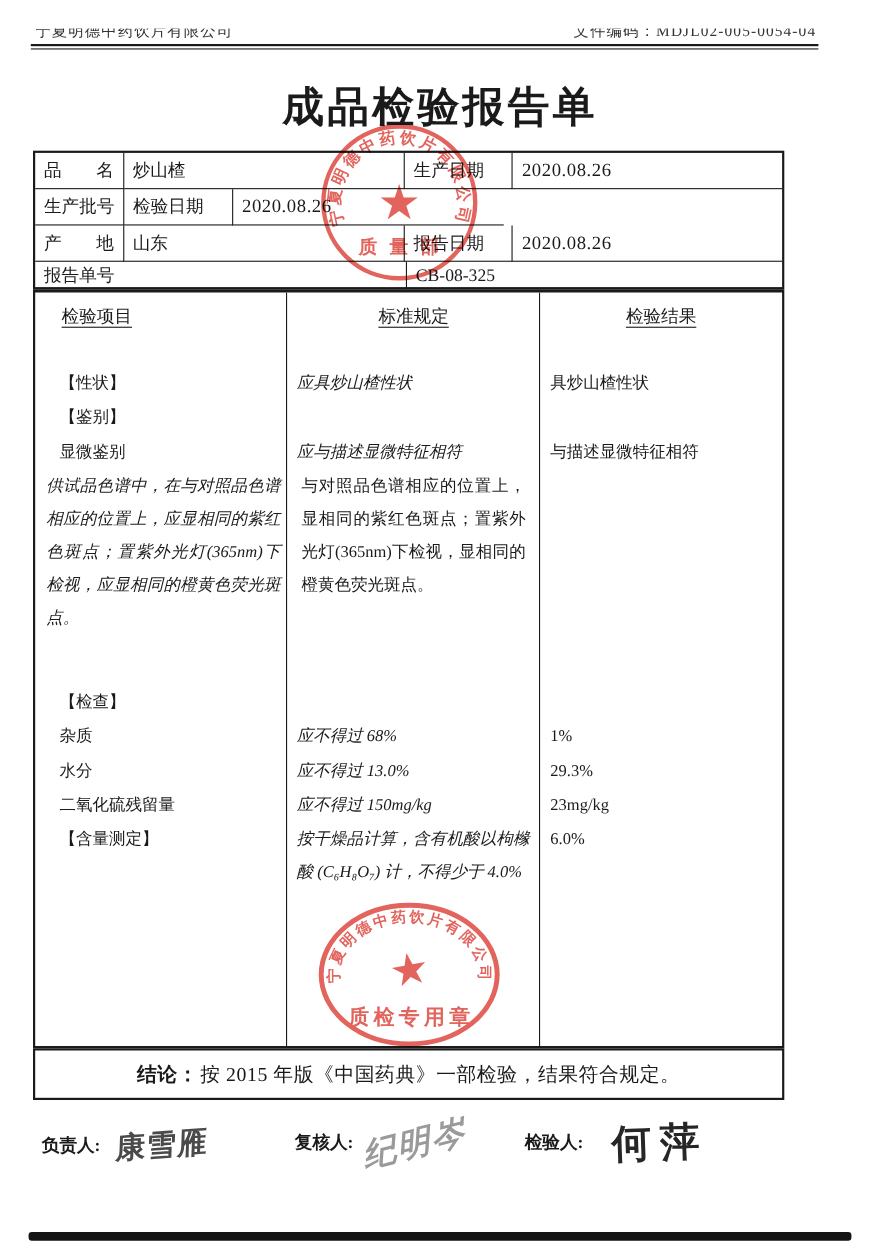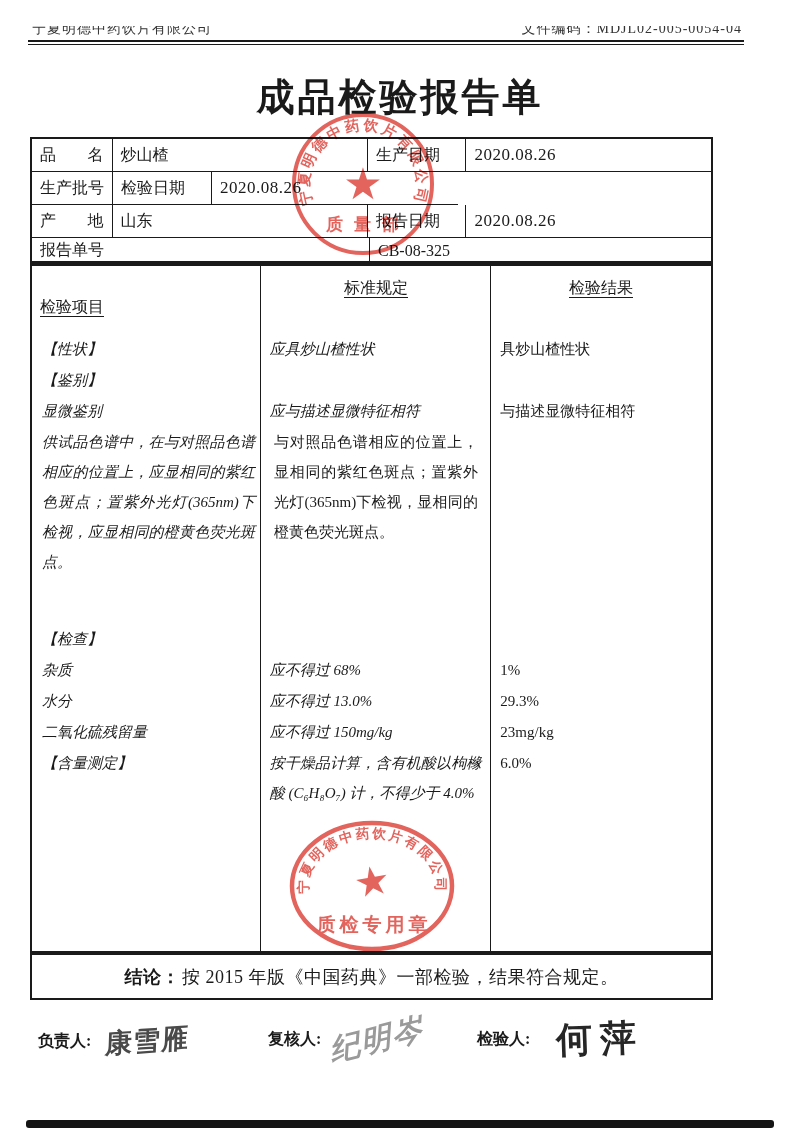--- a/index.html
+++ b/index.html
@@ -34,28 +34,28 @@
   .spread span{display:block;width:100%;text-align:justify;text-align-last:justify;}
   .datev{font-size:17px;letter-spacing:.5px;}
 
   
   .spec-table{position:absolute;left:30px;top:263px;width:683px;height:690px;
               border:2px solid #1a1a1a;border-top-width:3px;box-sizing:border-box;font-size:15px;}
   .vline{position:absolute;top:0;bottom:0;width:1px;background:#1a1a1a;}
   .vl1{left:228px;} .vl2{left:458px;}
   .spec-head{display:flex;height:48px;}
   .spec-head .hc{box-sizing:border-box;padding-top:12px;font-size:16px;}
-  .spec-head .h1{width:229px;padding-left:8px;text-align:left;margin-top:19px;}
+  .spec-head .h1{width:229px;padding-left:24px;text-align:left;}
   .spec-head .h2{width:230px;text-align:center;}
   .spec-head .h3{width:220px;text-align:center;}
   .spec-head u{text-underline-offset:4px;}
   .spec-body{padding-top:20px;}
   .spec-row{display:flex;align-items:flex-start;}
   .spec-row .sc{box-sizing:border-box;line-height:30px;}
-  .spec-row .s1{width:229px;padding-left:10px;padding-right:4px;font-style:italic;}
+  .spec-row .s1{width:229px;padding-left:22px;padding-right:4px;}
   .spec-row .s2{width:230px;padding-left:10px;padding-right:7px;text-align:justify;font-style:italic;}
   .spec-row .s3{width:224px;padding-left:12px;padding-right:8px;text-align:justify;}
 
   
   .conclusion{position:absolute;left:30px;top:953px;width:683px;height:47px;
               border:2px solid #1a1a1a;box-sizing:border-box;display:flex;
               align-items:center;justify-content:center;font-size:18px;letter-spacing:.5px;}
   .conclusion b{margin-right:2px;}
 
   

